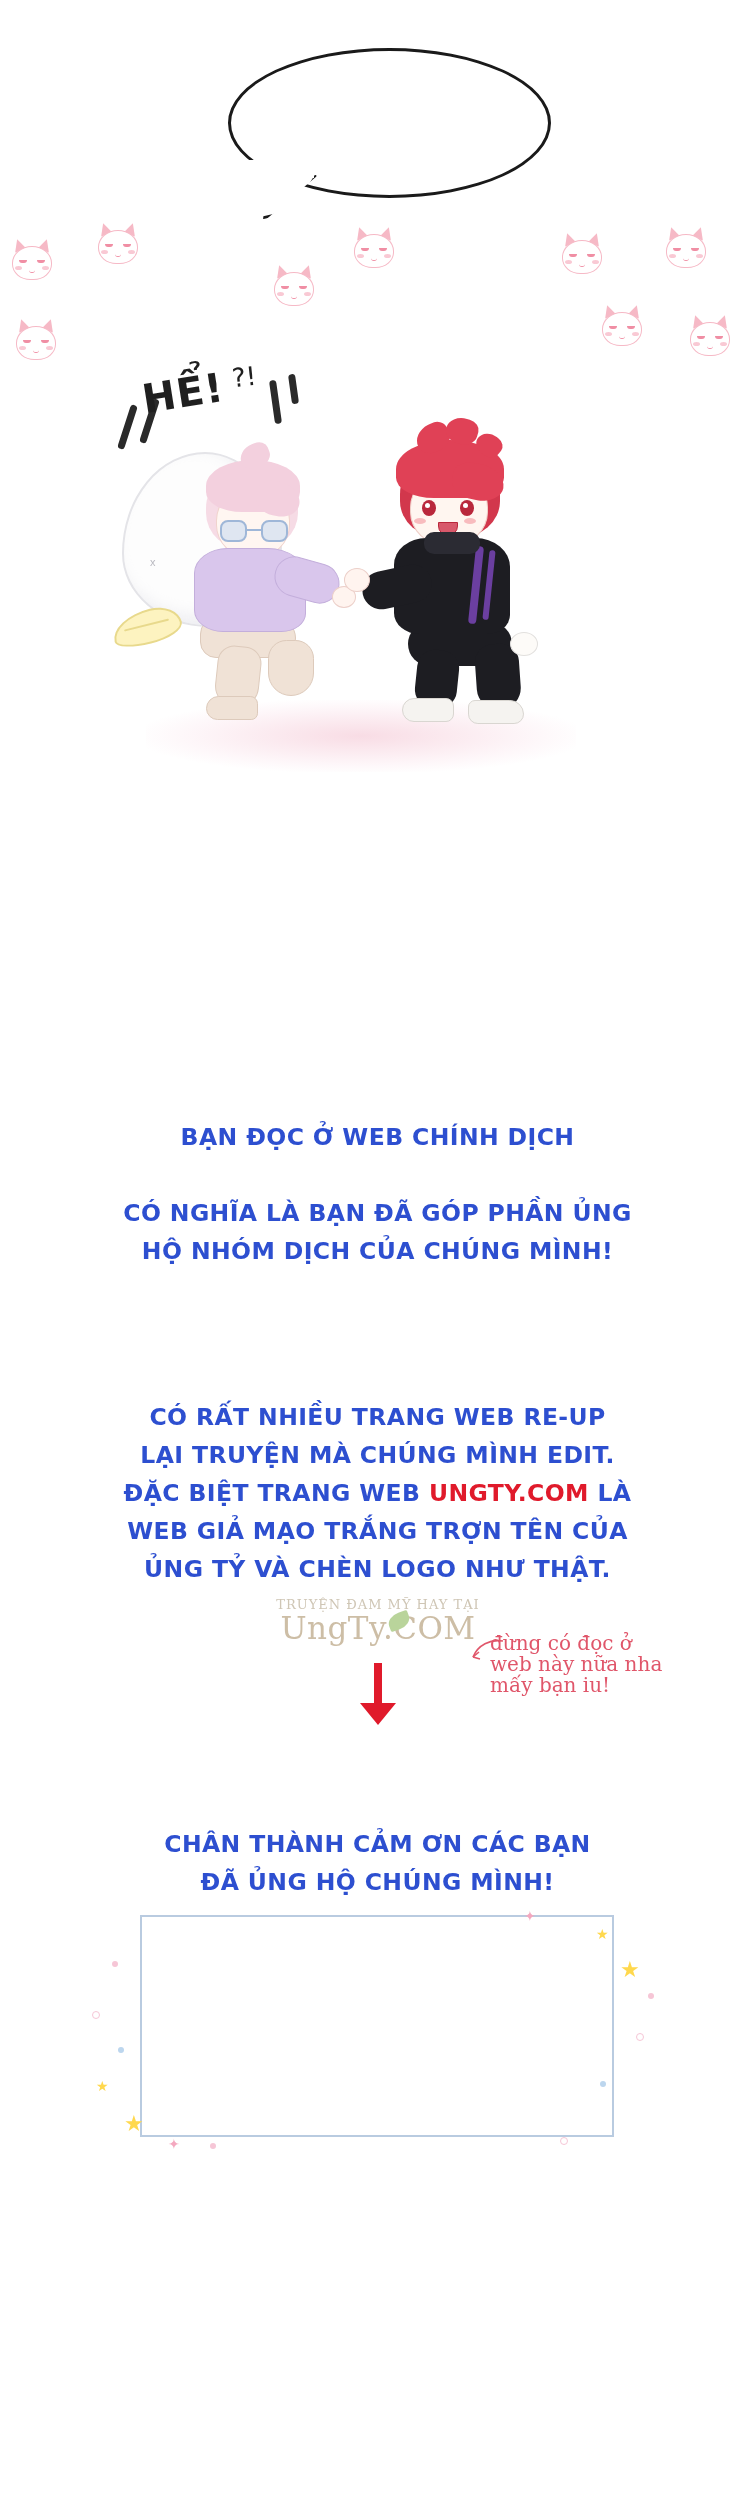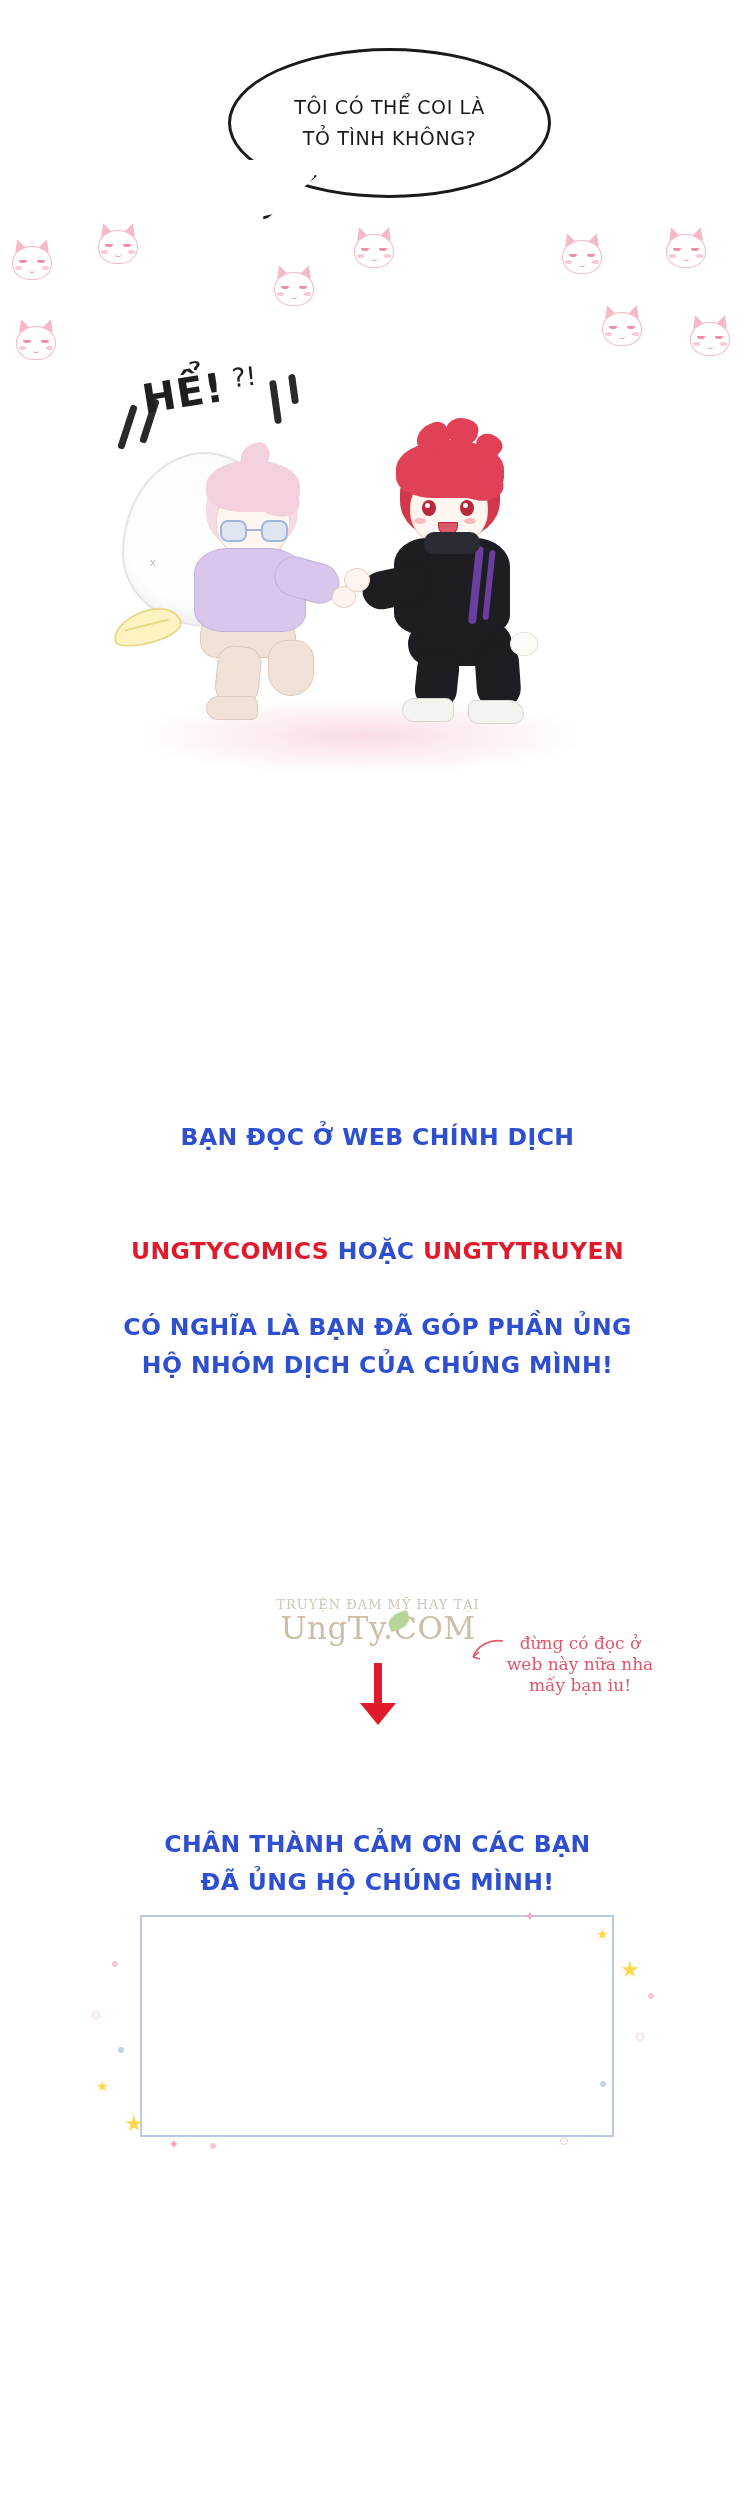--- a/index.html
+++ b/index.html
@@ -494,24 +494,23 @@
     border-radius: 60% 10% 60% 10%;
     transform: rotate(-20deg);
   }
 
   
   .pink-note {
     position: absolute;
     left: 490px; top: 608px;
     width: 180px;
     font-family: "DejaVu Serif", serif;
-    font-size: 17px;
+    font-size: 20px;
     line-height: 21px;
     color: #e0566a;
-    text-align: center;
     white-space: pre-line;
   }
   .pink-arrow {
     position: absolute;
     left: 470px; top: 612px;
     width: 34px; height: 26px;
   }
 
   
   .red-arrow {
@@ -680,22 +679,20 @@
       <div class="eye l"></div>
         <div class="eye r"></div>
       <div class="blush l"></div>
         <div class="blush r"></div>
         <div class="mouth"></div>
     </div>
 
     <div class="bubble"></div>
     <div class="bubble-tail"></div>
     <div class="bubble-tail-mask"></div>
-    <div class="bubble-text">TÔI CÓ THỂ COI LÀ
-TỎ TÌNH KHÔNG?</div>
 
     <div class="slash s1"></div>
     <div class="slash s2"></div>
     <div class="slash s3"></div>
     <div class="slash s4"></div>
     <div class="effect-he">HỂ!</div>
     <div class="effect-q">?!</div>
 
     <div class="floor-shadow"></div>
 
@@ -747,28 +744,32 @@
       <div class="r-arm"></div>
       <div class="r-hand"></div>
       <div class="r-hand2"></div>
     </div>
   </div>
 
   <div class="panel-notice">
 
     <div class="notice-block nb1">
       <div>BẠN ĐỌC Ở WEB CHÍNH DỊCH</div>
-      <div>
-        <span class="hl">UNGTYCOMICS</span><span> HOẶC </span><span class="hl">UNGTYTRUYEN</span>
-      </div>
       <div>CÓ NGHĨA LÀ BẠN ĐÃ GÓP PHẦN ỦNG
 HỘ NHÓM DỊCH CỦA CHÚNG MÌNH!</div>
     </div>
 
 
+    <div class="notice-block nb3">
+      <span>CÓ RẤT NHIỀU TRANG WEB RE-UP
+LẠI TRUYỆN MÀ CHÚNG MÌNH EDIT.
+ĐẶC BIỆT TRANG WEB </span><span class="hl">UNGTY.COM</span><span> LÀ
+WEB GIẢ MẠO TRẮNG TRỢN TÊN CỦA
+ỦNG TỶ VÀ CHÈN LOGO NHƯ THẬT.</span>
+    </div>
 
     <div class="fake-logo">
       <div class="tagline">TRUYỆN ĐAM MỸ HAY TẠI</div>
       <div class="logo-text">UngTy.COM</div>
       <div class="logo-leaf"></div>
     </div>
 
     <svg class="pink-arrow" viewBox="0 0 34 26">
       <path d="M33 4 C 20 2, 8 8, 3 20" fill="none" stroke="#e0566a" stroke-width="1.6"></path>
       <path d="M3 20 L 9 15 M3 20 L 10 22" fill="none" stroke="#e0566a" stroke-width="1.6"></path>

